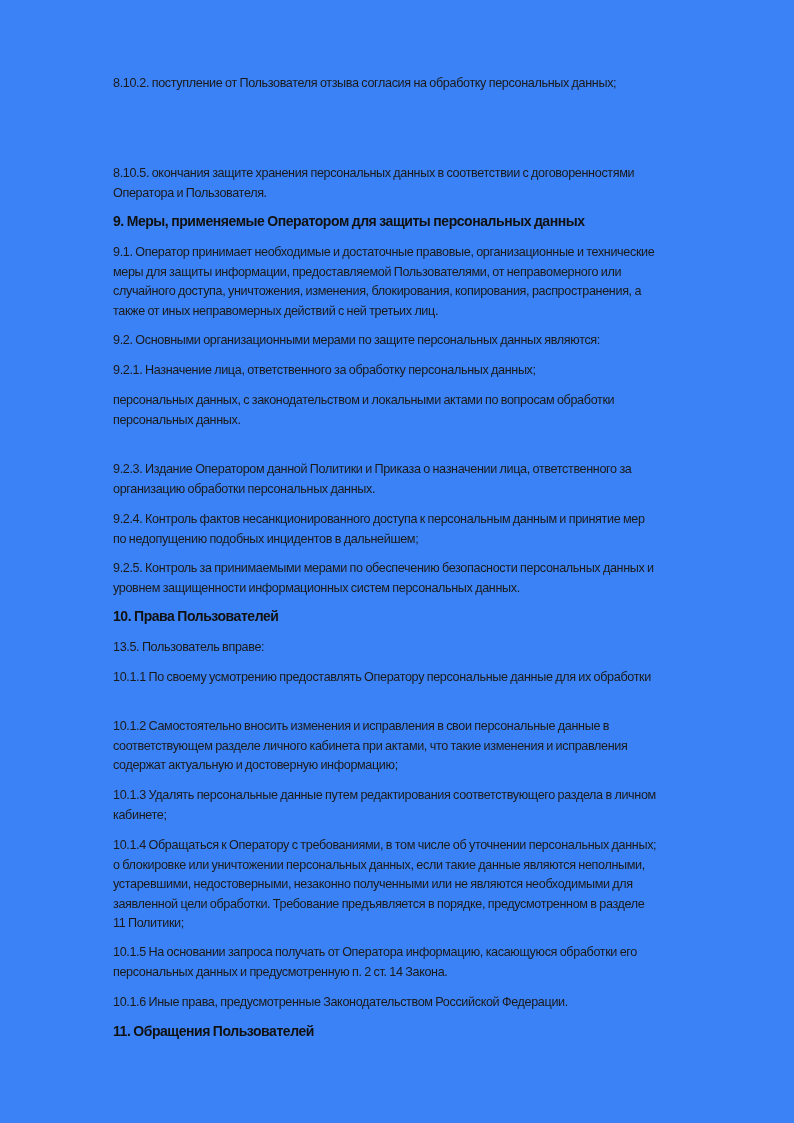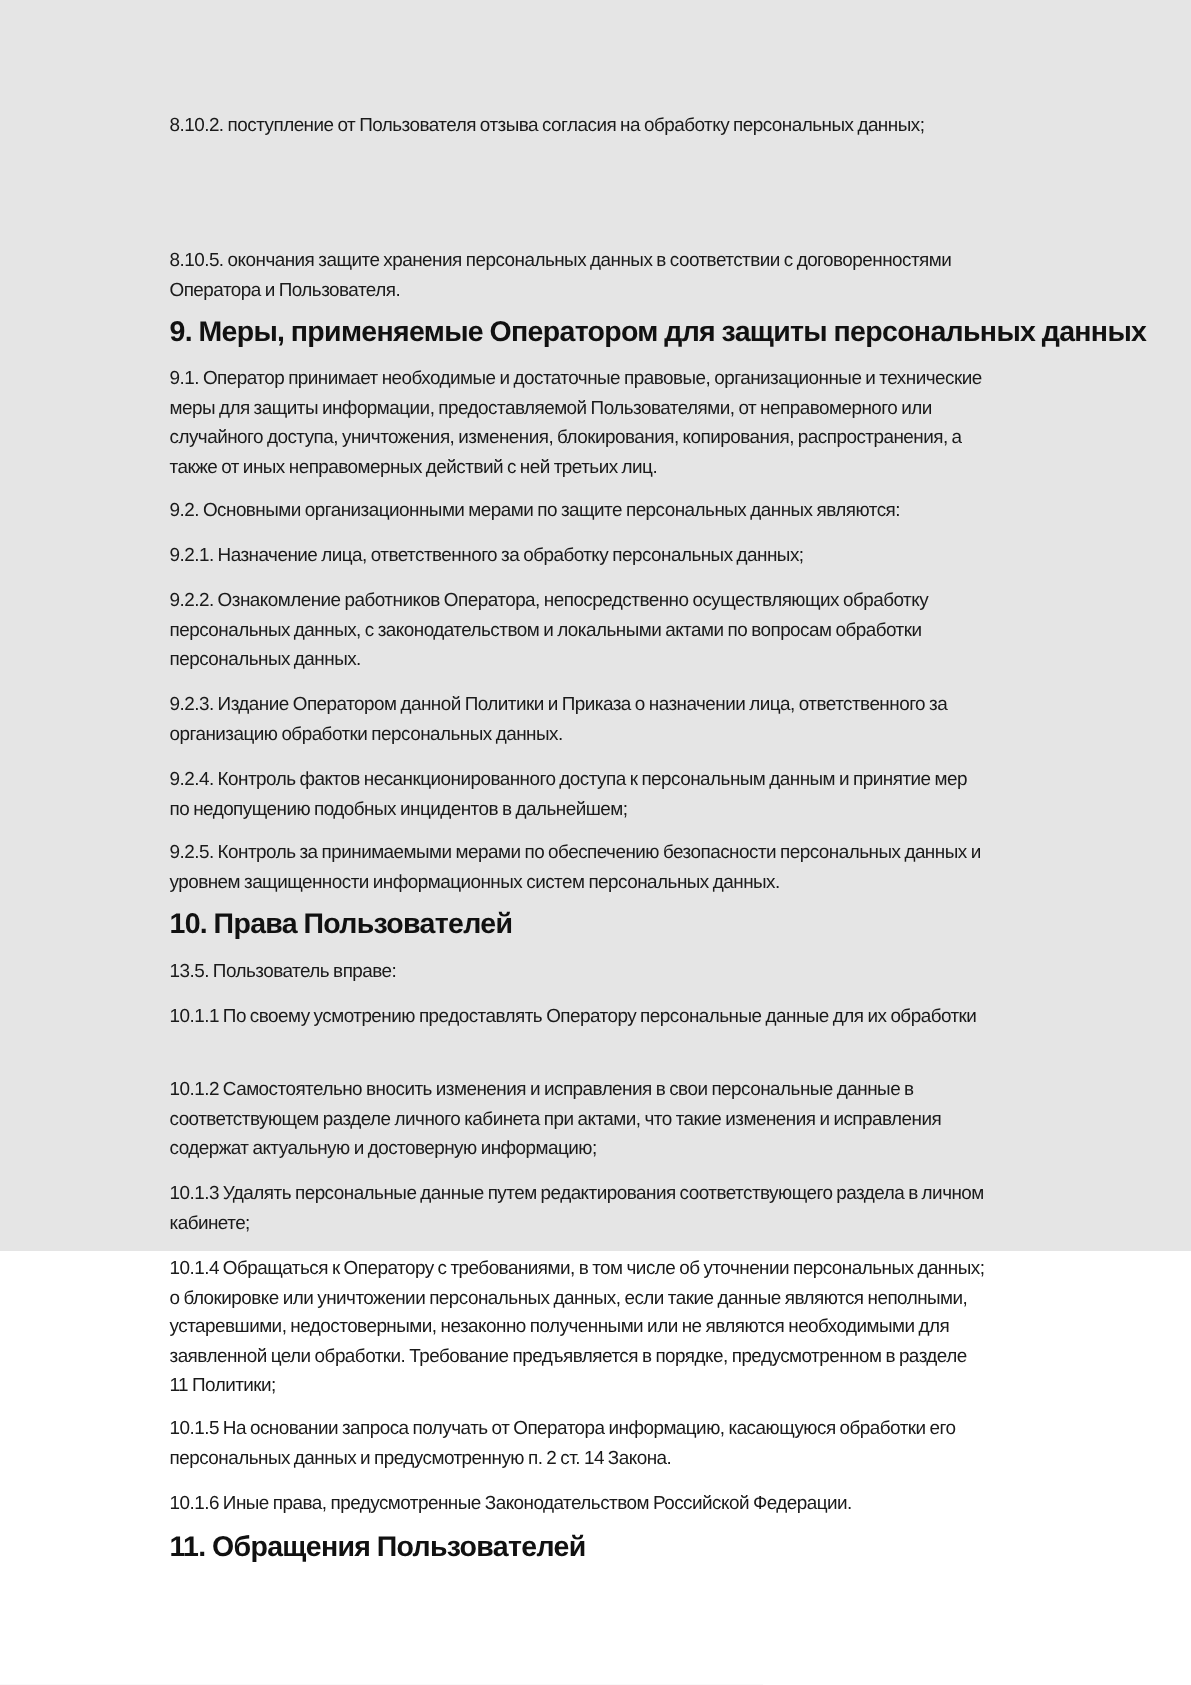--- a/index.html
+++ b/index.html
@@ -1,22 +1,22 @@
 <!DOCTYPE html>
 <html><head>
 <meta charset="utf-8">
 <style>
   html, body { margin: 0; padding: 0; background: #ffffff; }
   body { width: 794px; height: 1123px; position: relative; overflow: hidden; }
-  .page { position: absolute; left: 0; top: 0; width: 794px; height: 834px; background: #e5e5e5; }
+  .page { position: absolute; left: 0; top: 0; width: 794px; height: 1123px; background: #3b82f6; }
   .p { position: absolute; left: 113px; margin: 0; color: #1a1a1a;
        font-family: "Liberation Sans", sans-serif; font-size: 12.6px; line-height: 19.6px;
        letter-spacing: -0.35px; word-spacing: -0.5px; white-space: nowrap; }
   .p .ln { display: block; }
-  .h { font-weight: bold; font-size: 19px; letter-spacing: -0.45px; color: #111; }
+  .h { font-weight: bold; font-size: 14px; letter-spacing: -0.45px; color: #111; }
 </style>
 </head>
 <body>
 
 <div class="page">
   <p class="p" style="top:74px">
       <span class="ln">8.10.2. поступление от Пользователя отзыва согласия на обработку персональных данных;</span>
     </p>
   <p class="p" style="top:164px">
     <span class="ln">8.10.5. окончания защите хранения персональных данных в соответствии с договоренностями</span>
@@ -31,21 +31,20 @@
     <span class="ln">случайного доступа, уничтожения, изменения, блокирования, копирования, распространения, а</span>
     <span class="ln">также от иных неправомерных действий с ней третьих лиц.</span>
   </p>
   <p class="p" style="top:331px">
       <span class="ln">9.2. Основными организационными мерами по защите персональных данных являются:</span>
     </p>
   <p class="p" style="top:361px">
       <span class="ln">9.2.1. Назначение лица, ответственного за обработку персональных данных;</span>
     </p>
   <p class="p" style="top:391px">
-    <span class="ln">9.2.2. Ознакомление работников Оператора, непосредственно осуществляющих обработку</span>
     <span class="ln">персональных данных, с законодательством и локальными актами по вопросам обработки</span>
     <span class="ln">персональных данных.</span>
   </p>
   <p class="p" style="top:460px">
     <span class="ln">9.2.3. Издание Оператором данной Политики и Приказа о назначении лица, ответственного за</span>
     <span class="ln">организацию обработки персональных данных.</span>
   </p>
   <p class="p" style="top:510px">
     <span class="ln">9.2.4. Контроль фактов несанкционированного доступа к персональным данным и принятие мер</span>
     <span class="ln">по недопущению подобных инцидентов в дальнейшем;</span>

